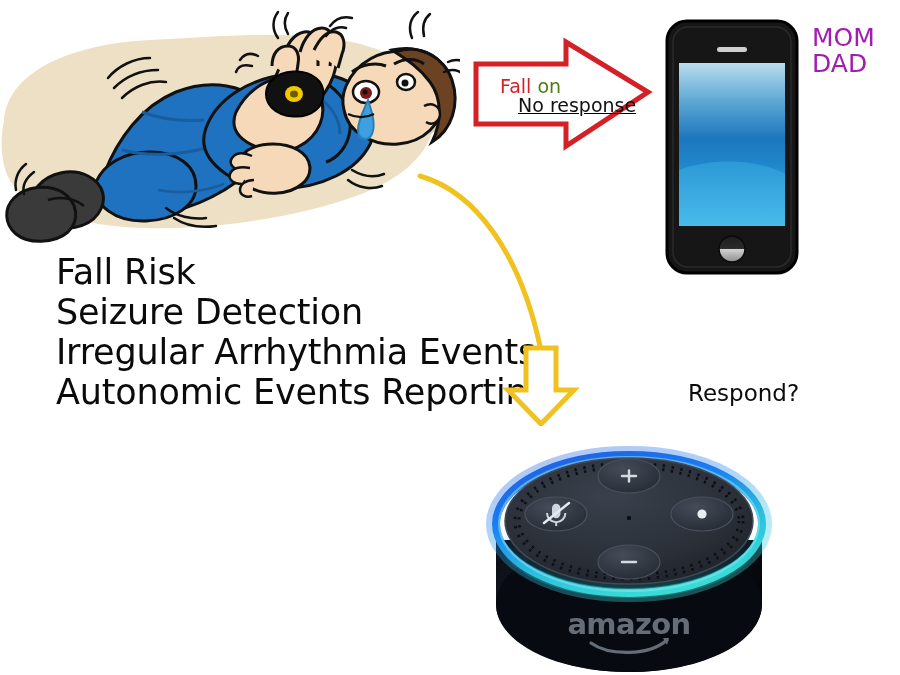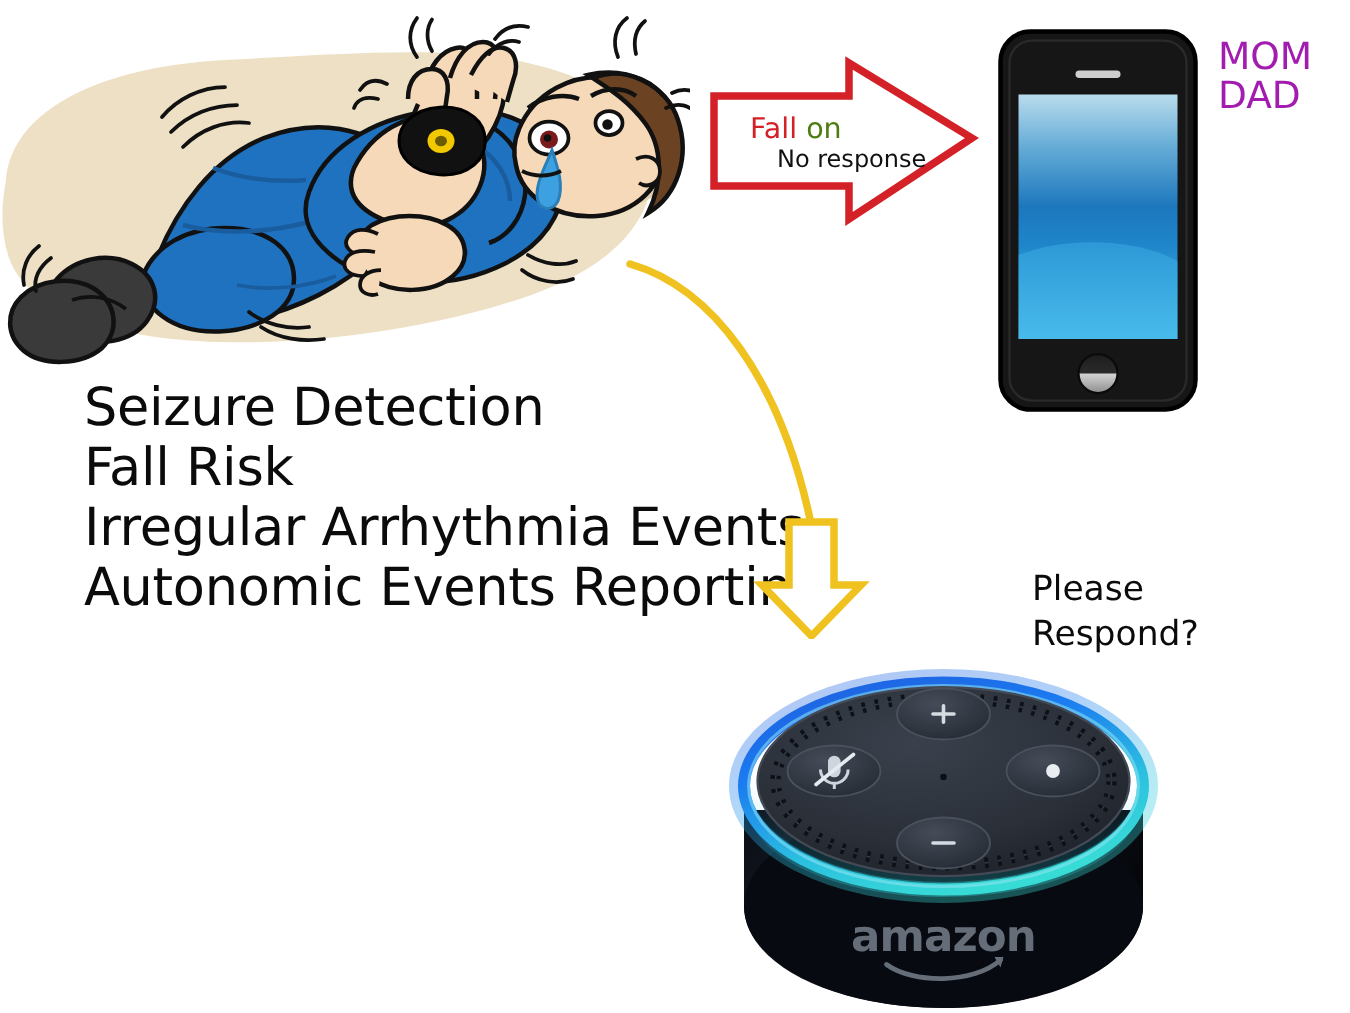--- a/index.html
+++ b/index.html
@@ -36,21 +36,21 @@
     color: #0b0b0b;
   }
 
   
   #call-arrow-group { left: 468px; top: 28px; width: 190px; height: 130px; }
   #call-arrow-text {
     left: 500px; top: 76px; width: 130px; height: 44px;
     text-align: left;
   }
   #call-arrow-text .line-a { font-size: 19px; line-height: 20px; white-space: nowrap; }
-  #call-arrow-text .line-b { font-size: 16px; line-height: 19px; white-space: nowrap; padding-left: 18px; }
+  #call-arrow-text .line-b { font-size: 19px; line-height: 19px; white-space: nowrap; padding-left: 18px; text-decoration: underline; }
   .txt-call { color: #d42027; }
   .txt-on { color: #4d7c0f; }
   .txt-noresp { color: #111111; }
 
   
   #alexa-arrow-group { left: 398px; top: 158px; width: 190px; height: 268px; }
 
   
   #phone-device { left: 664px; top: 18px; width: 136px; height: 258px; }
 
@@ -176,22 +176,22 @@
       <path d="M166,208 C176,216 192,220 206,218"></path>
       <path d="M174,218 C186,226 202,228 216,226"></path>
       <path d="M26,164 C18,170 14,180 16,190"></path>
       <path d="M34,172 C26,178 22,186 24,194"></path>
       <path d="M352,170 C362,176 374,178 384,174"></path>
       <path d="M348,180 C358,188 372,190 382,186"></path>
     </g>
   </svg>
 
   <div id="feature-list" class="abs">
+    <div class="feature-line">Fall Risk</div>
     <div class="feature-line">Seizure Detection</div>
-    <div class="feature-line">Fall Risk</div>
     <div class="feature-line">Irregular Arrhythmia Events</div>
     <div class="feature-line">Autonomic Events Reporting</div>
   </div>
 
   <svg id="call-arrow-group" class="abs" viewBox="0 0 190 130" aria-hidden="true">
     <path d="M8,36 L98,36 L98,14 L180,64 L98,118 L98,96 L8,96 Z" fill="#ffffff" stroke="#d42027" stroke-width="5" stroke-linejoin="miter"></path>
   </svg>
   <div id="call-arrow-text" class="abs">
     <div class="line-a">
       <span class="txt-call">Fall</span><span>&nbsp;</span><span class="txt-on">on</span>
@@ -234,21 +234,20 @@
 
     <circle cx="68" cy="231" r="13" fill="url(#homeGrad)" stroke="#0a0a0a" stroke-width="1.5"></circle>
   </svg>
 
   <div id="contacts-label" class="abs">
     <div class="contact-line">MOM</div>
     <div class="contact-line">DAD</div>
   </div>
 
   <div id="respond-label" class="abs">
-    <div class="respond-line">Please</div>
     <div class="respond-line">Respond?</div>
   </div>
 
   <svg id="echo-dot-device" class="abs" viewBox="0 0 286 252" aria-hidden="true">
     <defs>
       <linearGradient id="ringGrad" x1="0.1" y1="0" x2="0.6" y2="1">
         <stop offset="0%" stop-color="#1f5fe0"></stop>
         <stop offset="35%" stop-color="#1b7bf0"></stop>
         <stop offset="70%" stop-color="#2bbfe0"></stop>
         <stop offset="100%" stop-color="#38dcd6"></stop>

